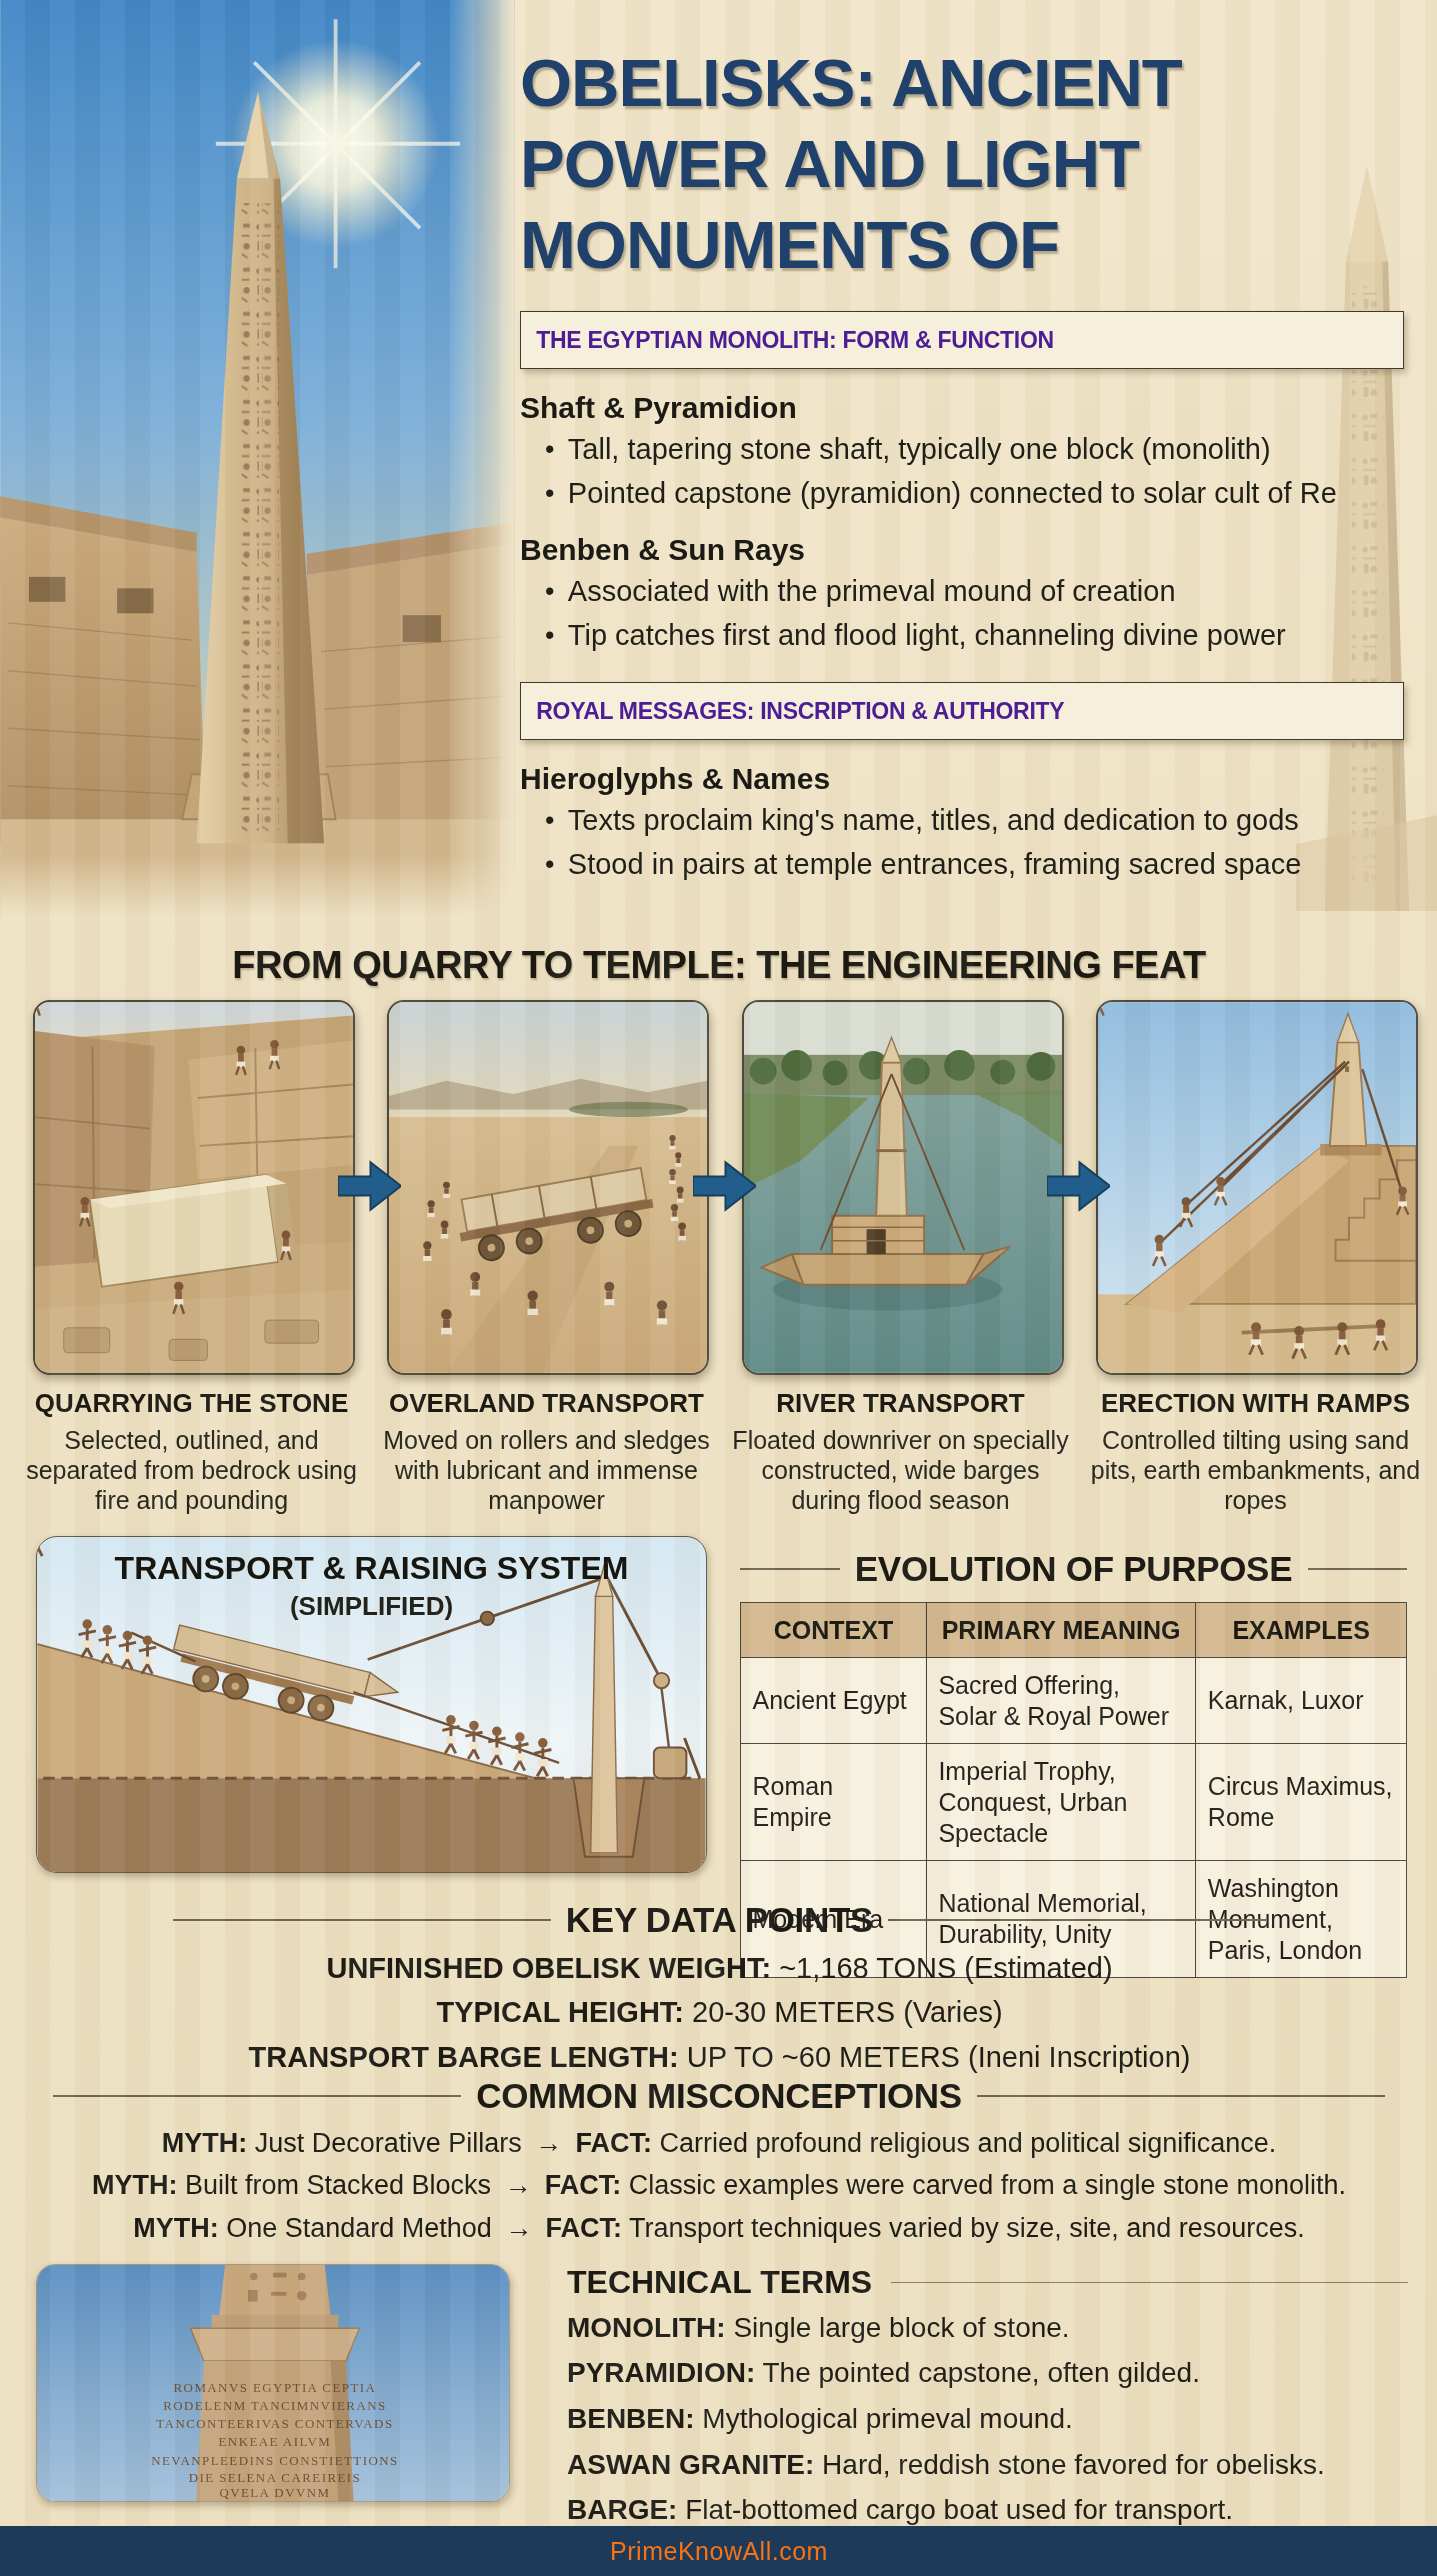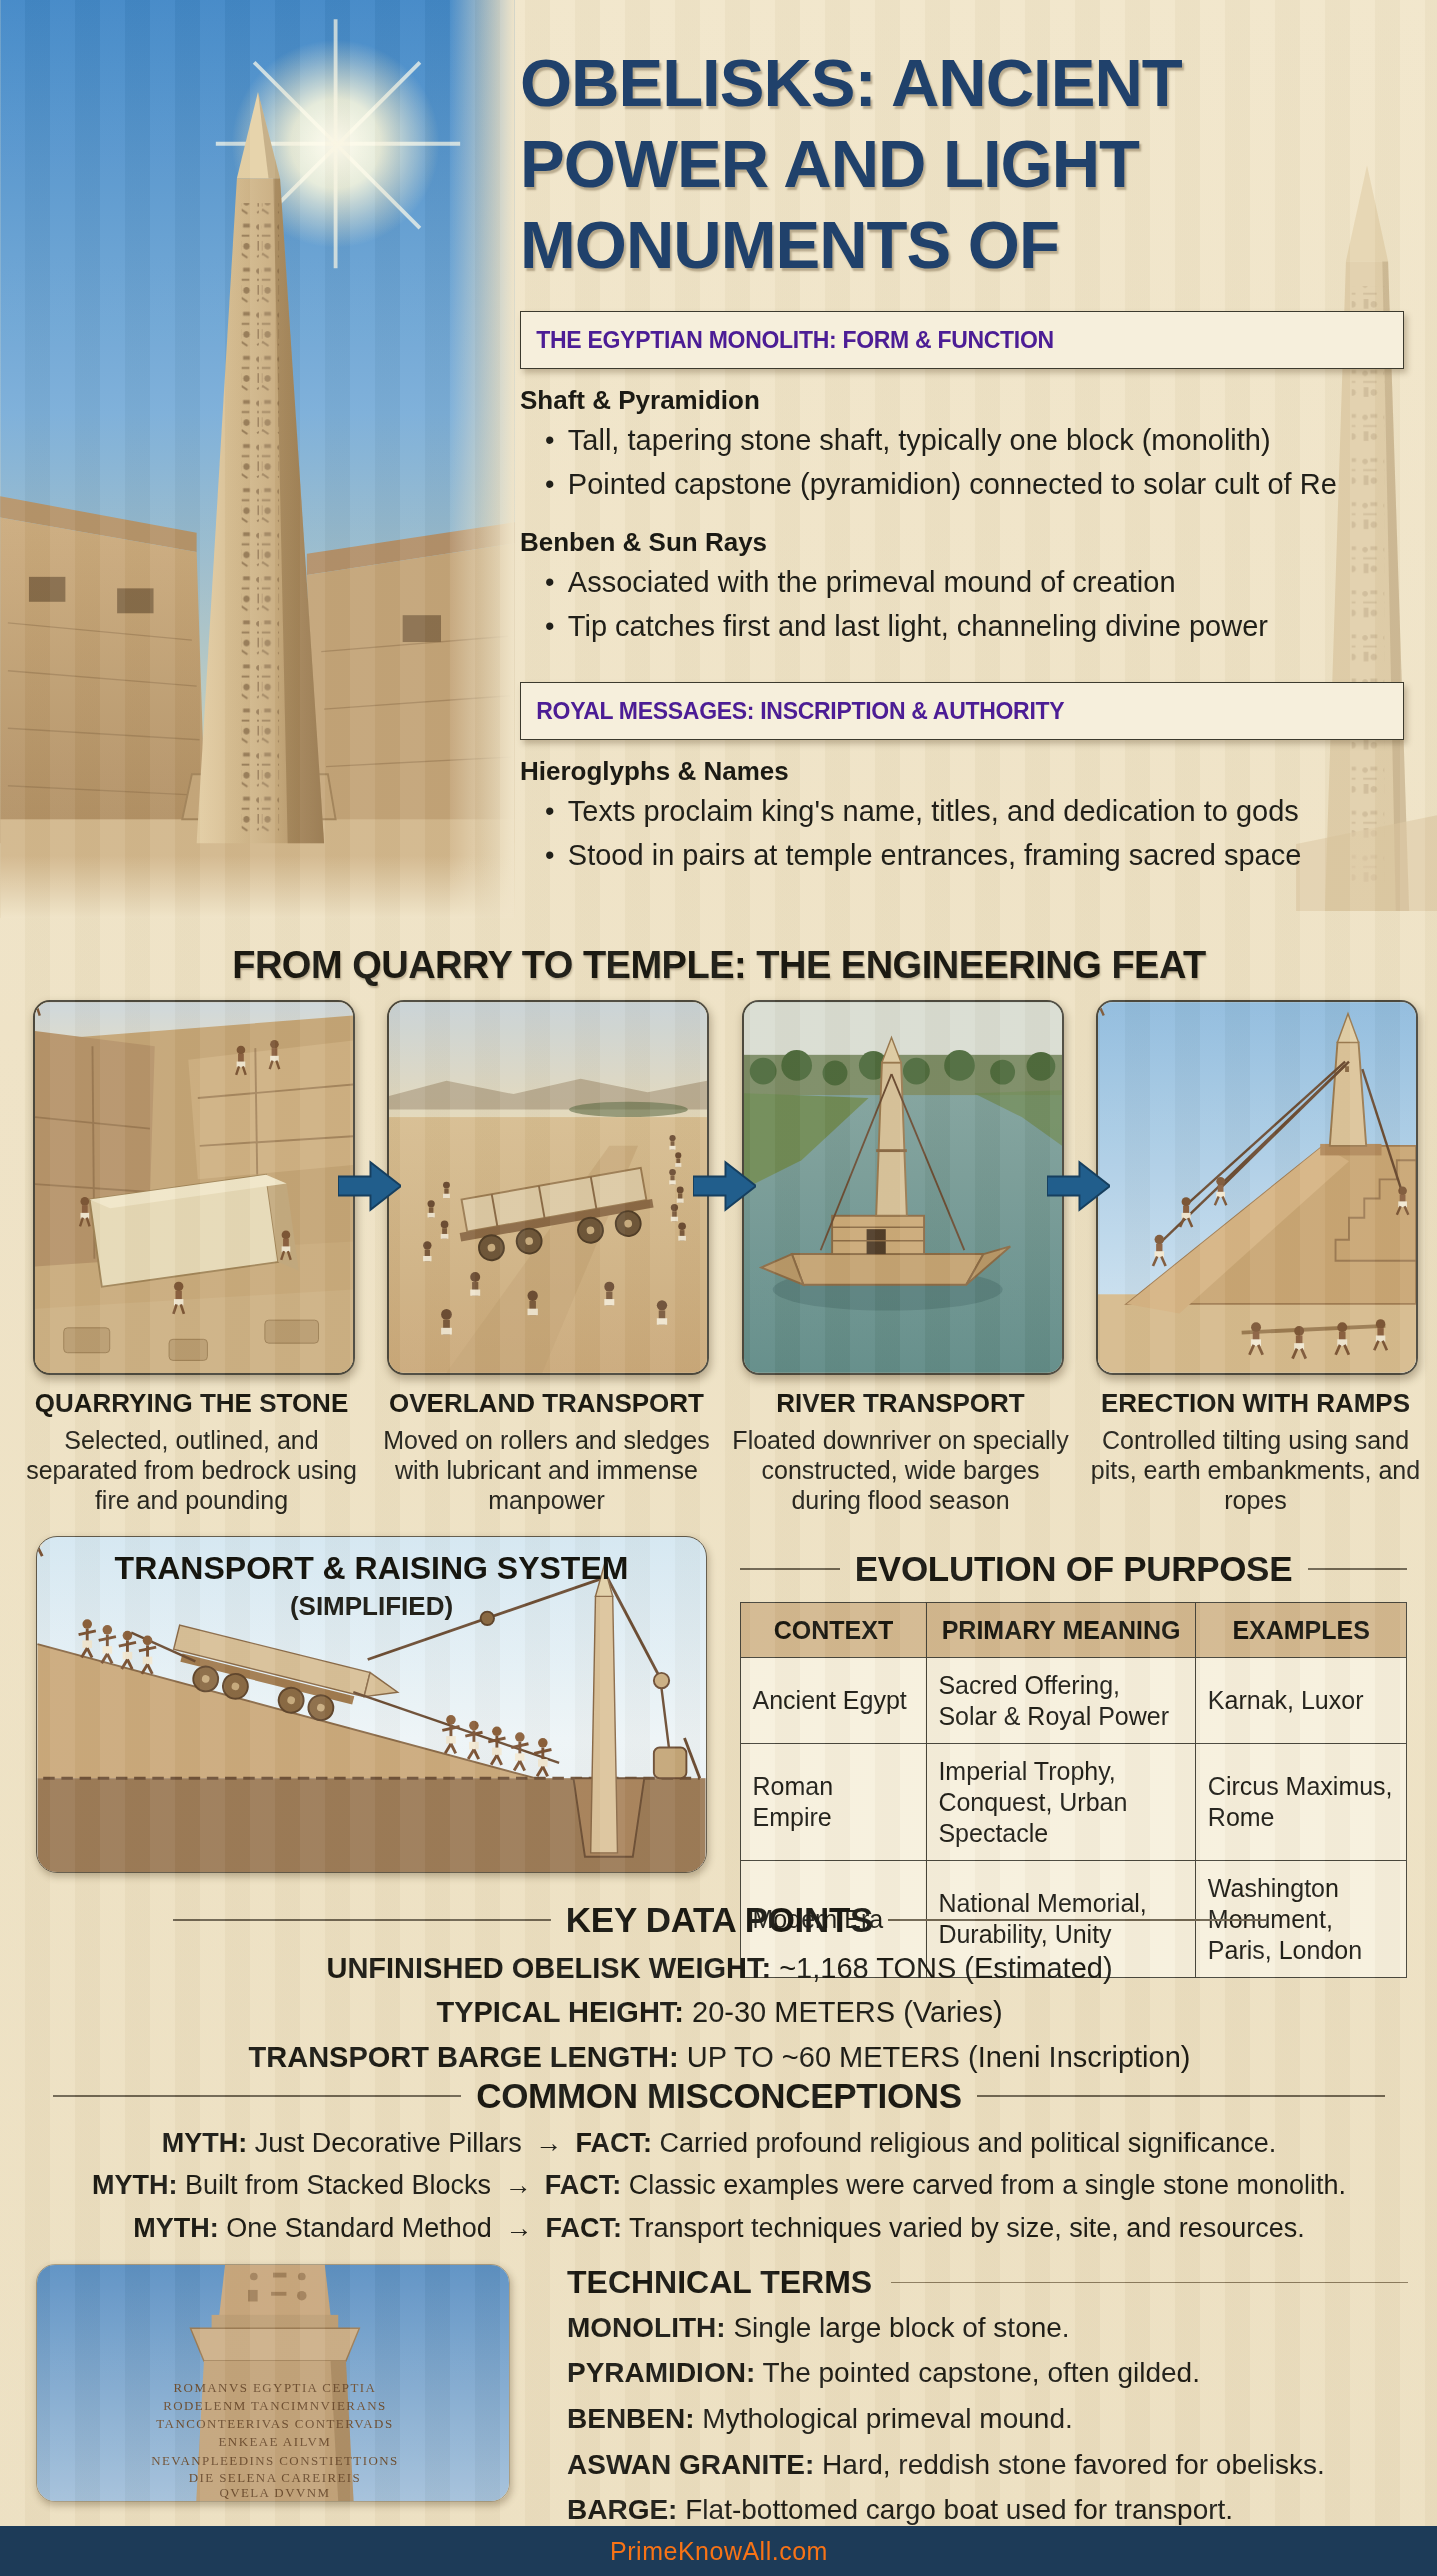--- a/index.html
+++ b/index.html
@@ -13,21 +13,21 @@
 
   
   .hero{left:0;top:0;width:515px;height:918px;}
   .ghost{left:1296px;top:58px;width:142px;height:853px;opacity:.8;}
   .main-title{left:520px;top:42px;width:877px;font-size:67px;line-height:81px;font-weight:800;
         letter-spacing:-1px;color:#20416b;text-shadow:1.9px 2.9px 1.9px rgba(80,60,30,.35);z-index:3;}
   .info-sec{left:520px;width:884px;z-index:3;}
   .sec-head{height:56px;background:#f6efdc;border:1.9px solid #3c3a2e;display:flex;align-items:center;
         padding-left:15.3px;box-shadow:2.9px 3.8px 5.8px rgba(90,70,40,.3);}
   .sec-head span{font-size:23px;font-weight:700;letter-spacing:-0.3px;color:#4c1d95;}
-  .sec-sub{margin-top:16px;font-size:26px;font-weight:700;color:#1b1a14;}
+  .sec-sub{margin-top:22px;font-size:30px;font-weight:700;color:#1b1a14;}
   .b-line{margin-top:4.8px;padding-left:25px;font-size:29px;line-height:39px;color:#201f19;display:flex;gap:13.4px;}
   .b-dot{font-size:27px;line-height:39px;}
 
   
   .process-heading{left:0;top:944px;width:1438px;text-align:center;font-size:38px;font-weight:800;
         letter-spacing:-0.5px;color:#17160f;text-shadow:1px 1.9px 1.9px rgba(80,60,30,.3);}
   .panel{top:1000px;width:318px;height:371px;border:2.9px solid #4a473c;border-radius:17px;overflow:hidden;
         box-shadow:1.9px 4.8px 8.6px rgba(70,50,20,.35);background:#cdb astounding;}
   .flow-arrow{top:1160px;width:63px;height:52px;z-index:4;}
   .caption{top:1388px;width:345px;text-align:center;}
@@ -210,21 +210,21 @@
   </div>
 
   <div class="abs info-sec" style="top:511px">
     <div class="sec-sub">Benben &amp; Sun Rays</div>
     <div class="b-line">
       <span class="b-dot">•</span>
       <span>Associated with the primeval mound of creation</span>
       </div>
     <div class="b-line">
       <span class="b-dot">•</span>
-      <span>Tip catches first and last light, channeling divine power</span>
+      <span>Tip catches first and flood light, channeling divine power</span>
       </div>
   </div>
 
   <div class="abs info-sec" style="top:682px">
     <div class="sec-head">
       <span>ROYAL MESSAGES: INSCRIPTION &amp; AUTHORITY</span>
     </div>
     <div class="sec-sub">Hieroglyphs &amp; Names</div>
     <div class="b-line">
       <span class="b-dot">•</span>

